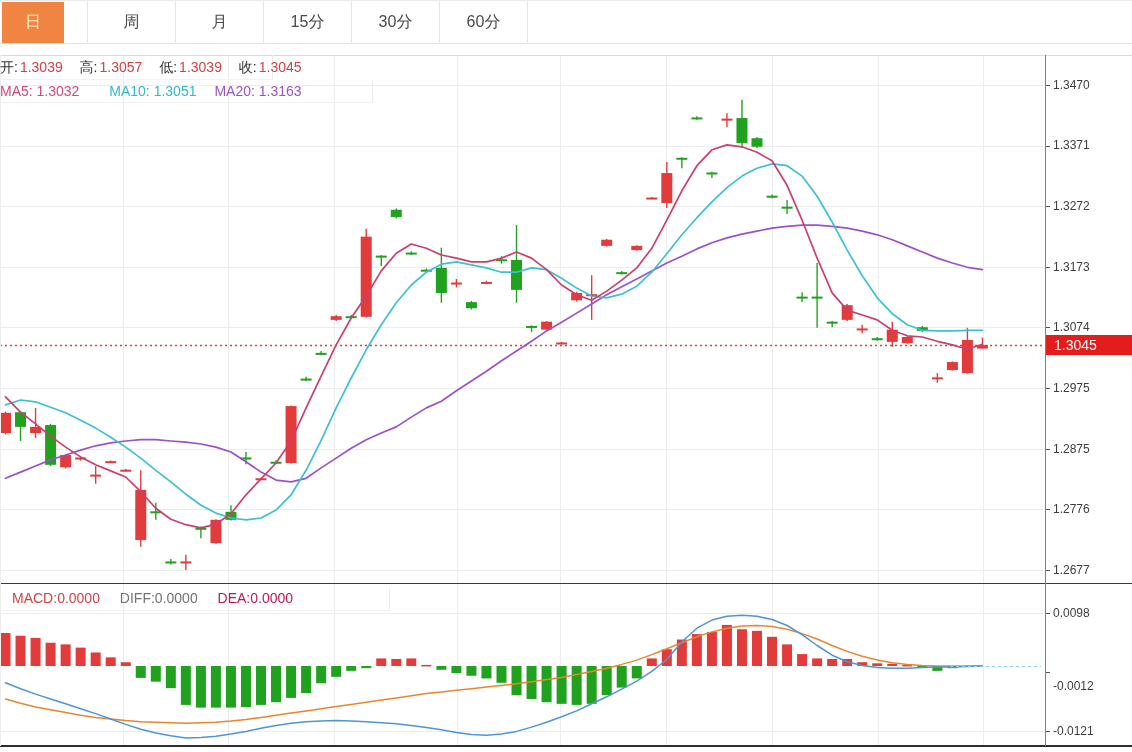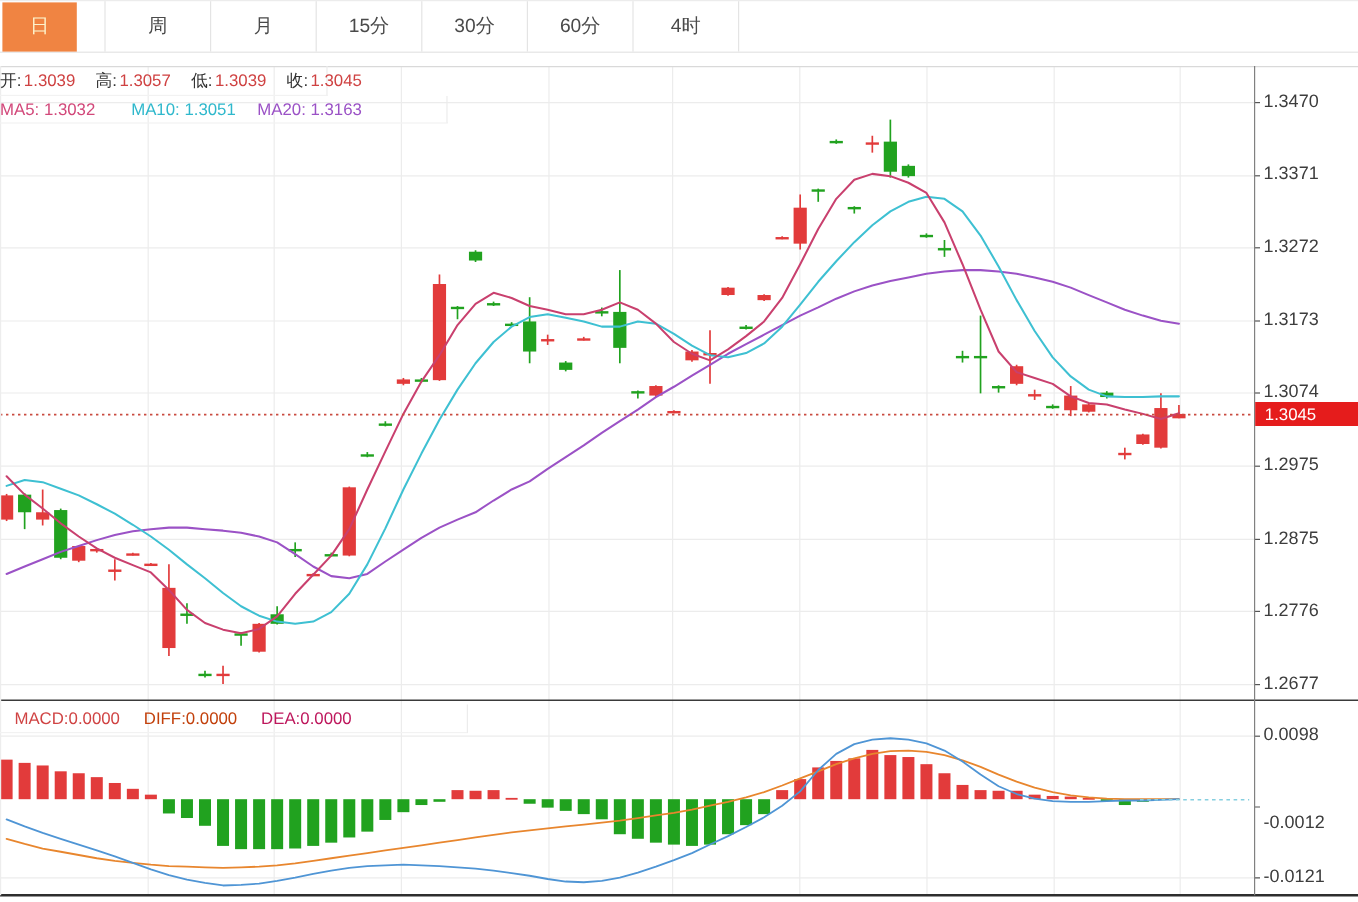--- a/index.html
+++ b/index.html
@@ -17,25 +17,25 @@
   .legend{position:absolute;left:0;font-size:14px;white-space:nowrap;}
   .legend-ohlc{top:59px;}
   .legend-ma{top:83px;}
   .legend-macd{top:590px;left:12px;}
   .lbl{color:#333;}
   .val{color:#cf4242;margin-left:2px;margin-right:13px;}
   .c-ma5{color:#d2487a;margin-right:14px;}
   .c-ma10{color:#2fb8cc;margin-right:14px;margin-left:12px;}
   .c-ma20{color:#9b52c6;}
   .c-macd{color:#d04444;margin-right:16px;}
-  .c-diff{color:#c2410c;margin-right:16px;}
+  .c-diff{color:#737373;margin-right:16px;}
   .c-dea{color:#be185d;}
   .lgbox{position:absolute;box-sizing:border-box;border-right:1px solid #ececec;border-bottom:1px solid #f2f2f2;}
   
-  .ytick{position:absolute;left:1053px;height:18px;line-height:18px;font-size:15px;color:#3d3d3d;}
+  .ytick{position:absolute;left:1053px;height:18px;line-height:18px;font-size:12px;color:#3d3d3d;}
   .badge{position:absolute;left:1046px;top:335px;width:86px;height:20px;background:#e51c1c;
          color:#fff;font-size:14px;line-height:20px;padding-left:8px;box-sizing:border-box;}
   #chart-svg{position:absolute;left:0;top:0;width:1132px;height:752px;}
 </style>
 </head>
 <body>
 
 <div id="app">
 
   <div class="tabbar">
@@ -49,23 +49,20 @@
         <span>月</span>
       </div>
     <div class="tab">
         <span>15分</span>
       </div>
     <div class="tab">
         <span>30分</span>
       </div>
     <div class="tab">
         <span>60分</span>
-      </div>
-    <div class="tab">
-        <span>4时</span>
       </div>
   </div>
 
   <svg id="chart-svg" viewBox="0 0 1132 752">
       <line x1="123.5" y1="55" x2="123.5" y2="746" stroke="#ececec" stroke-width="1"></line>
       <line x1="228.5" y1="55" x2="228.5" y2="746" stroke="#ececec" stroke-width="1"></line>
       <line x1="334.5" y1="55" x2="334.5" y2="746" stroke="#ececec" stroke-width="1"></line>
       <line x1="457.5" y1="55" x2="457.5" y2="746" stroke="#ececec" stroke-width="1"></line>
       <line x1="560.5" y1="55" x2="560.5" y2="746" stroke="#ececec" stroke-width="1"></line>
       <line x1="666.5" y1="55" x2="666.5" y2="746" stroke="#ececec" stroke-width="1"></line>

